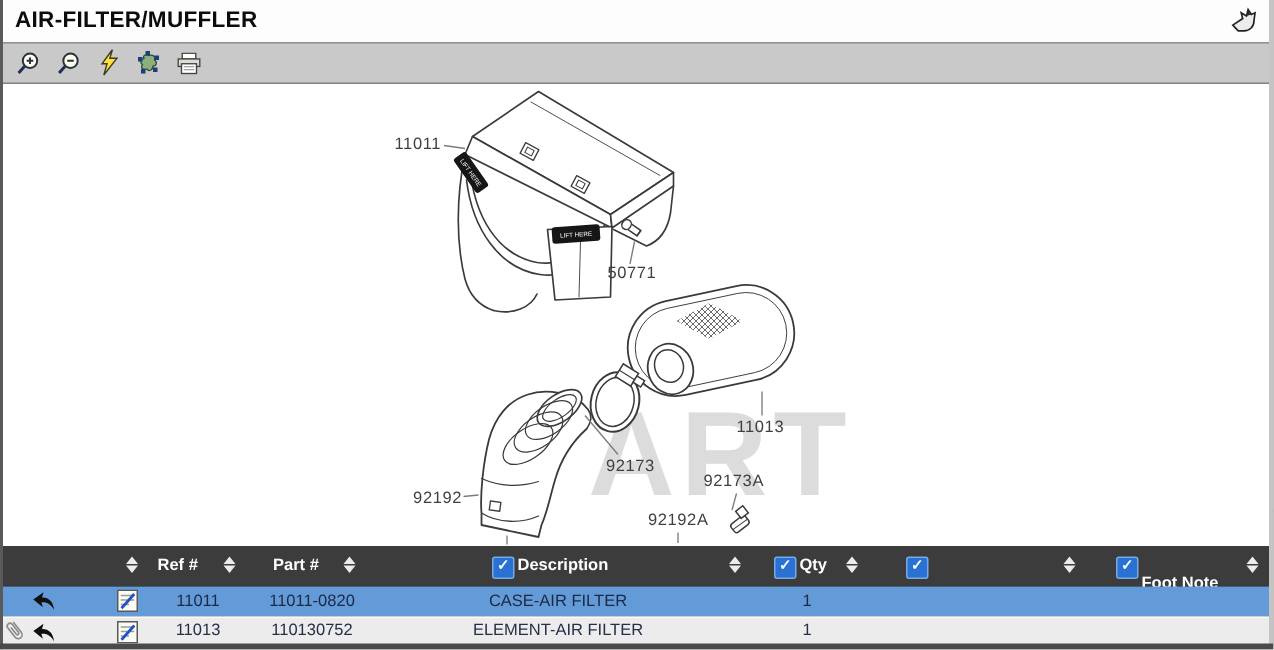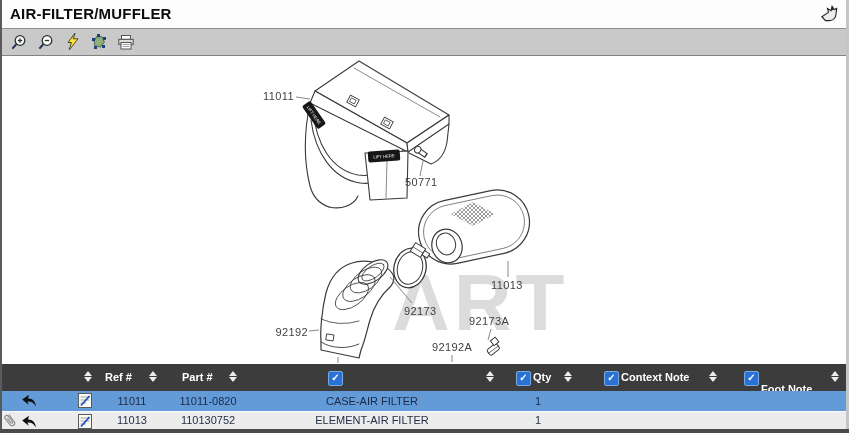--- a/index.html
+++ b/index.html
@@ -230,34 +230,34 @@
         <span class="up"></span>
         <span class="dn"></span>
       </span>
     <span class="hlabel" style="left:180px;">Part #</span>
     <span class="sort" style="left:226px;">
         <span class="up"></span>
         <span class="dn"></span>
       </span>
 
     <span class="cb" style="left:326px;">✓</span>
+    <span class="hlabel" style="left:343px;">Description</span>
     <span class="sort" style="left:483px;">
         <span class="up"></span>
         <span class="dn"></span>
       </span>
 
     <span class="cb" style="left:514px;">✓</span>
     <span class="hlabel" style="left:531px;">Qty</span>
     <span class="sort" style="left:561px;">
         <span class="up"></span>
         <span class="dn"></span>
       </span>
 
     <span class="cb" style="left:602px;">✓</span>
-    <span class="hlabel" style="left:619px;">Context Note</span>
     <span class="sort" style="left:706px;">
         <span class="up"></span>
         <span class="dn"></span>
       </span>
 
     <span class="cb" style="left:742px;">✓</span>
     <span class="hlabel" style="left:759px;margin-top:12px;">Foot Note</span>
     <span class="sort" style="left:828px;">
         <span class="up"></span>
         <span class="dn"></span>

